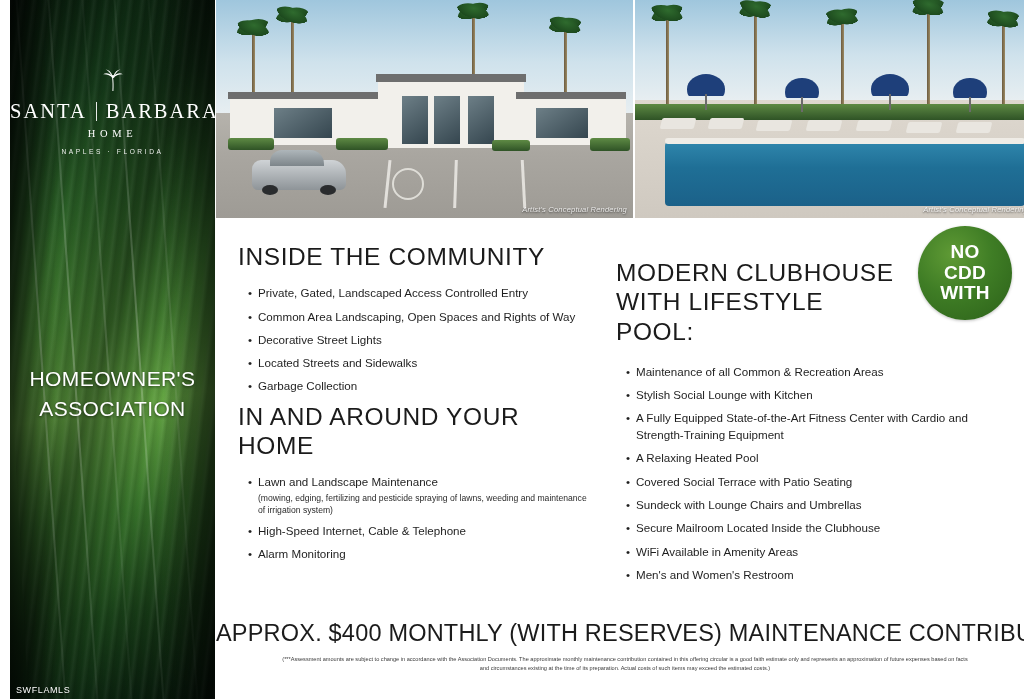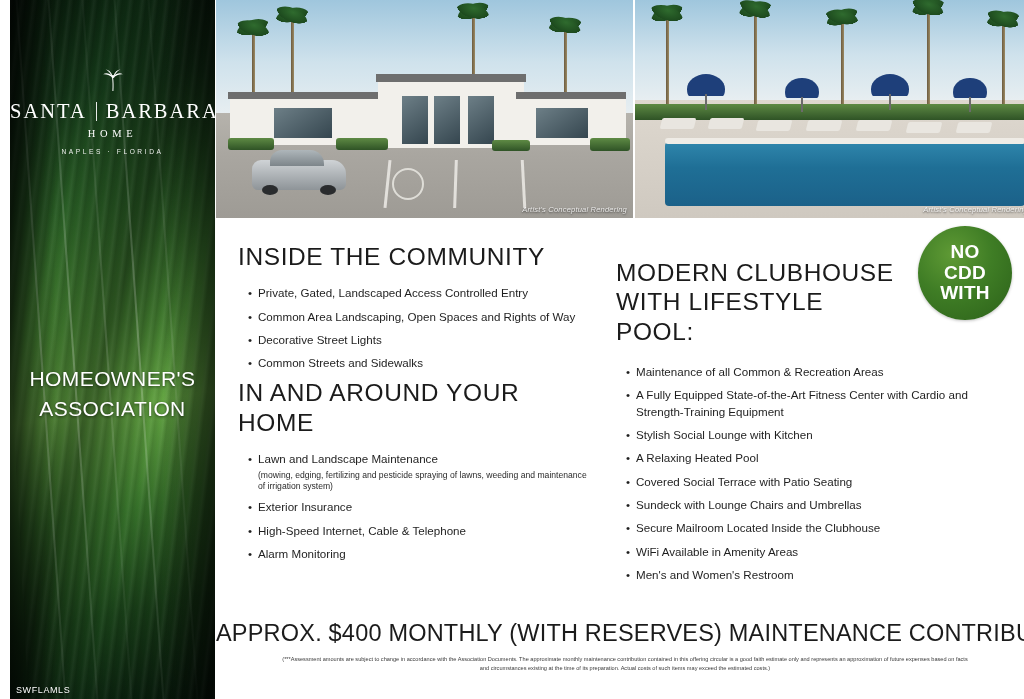--- a/index.html
+++ b/index.html
@@ -348,41 +348,41 @@
       </div>
     </div>
 
     <div class="col-left">
 
       <h2 class="sec">INSIDE THE COMMUNITY</h2>
       <ul class="items">
         <li><span>Private, Gated, Landscaped Access Controlled Entry</span></li>
         <li><span>Common Area Landscaping, Open Spaces and Rights of Way</span></li>
         <li><span>Decorative Street Lights</span></li>
-        <li><span>Common Streets and Sidewalks</span></li>
+        <li><span>Located Streets and Sidewalks</span></li>
+        <li><span>Garbage Collection</span></li>
       </ul>
 
       <h2 class="sec gap-top">IN AND AROUND YOUR HOME</h2>
       <ul class="items">
         <li>
           <span>Lawn and Landscape Maintenance</span>
           <span class="sub">(mowing, edging, fertilizing and pesticide spraying of lawns, weeding and maintenance of irrigation system)</span>
         </li>
-        <li><span>Exterior Insurance</span></li>
         <li><span>High-Speed Internet, Cable &amp; Telephone</span></li>
         <li><span>Alarm Monitoring</span></li>
       </ul>
     </div>
 
     <div class="col-right">
       <h2 class="sec two-line" style="width:282px;">MODERN CLUBHOUSE WITH LIFESTYLE POOL:</h2>
       <ul class="items">
         <li><span>Maintenance of all Common &amp; Recreation Areas</span></li>
+        <li><span>Stylish Social Lounge with Kitchen</span></li>
         <li><span>A Fully Equipped State-of-the-Art Fitness Center with Cardio and Strength-Training Equipment</span></li>
-        <li><span>Stylish Social Lounge with Kitchen</span></li>
         <li><span>A Relaxing Heated Pool</span></li>
         <li><span>Covered Social Terrace with Patio Seating</span></li>
         <li><span>Sundeck with Lounge Chairs and Umbrellas</span></li>
         <li><span>Secure Mailroom Located Inside the Clubhouse</span></li>
         <li><span>WiFi Available in Amenity Areas</span></li>
         <li><span>Men's and Women's Restroom</span></li>
       </ul>
     </div>
   </div>
 

